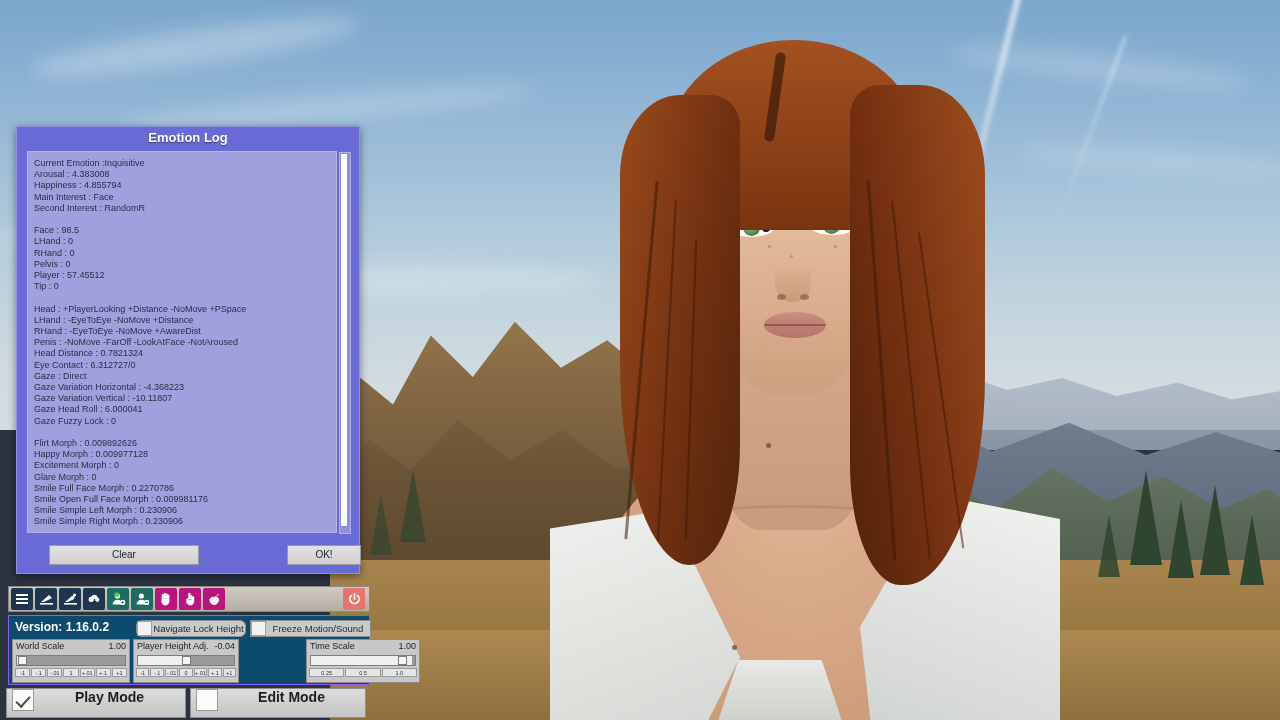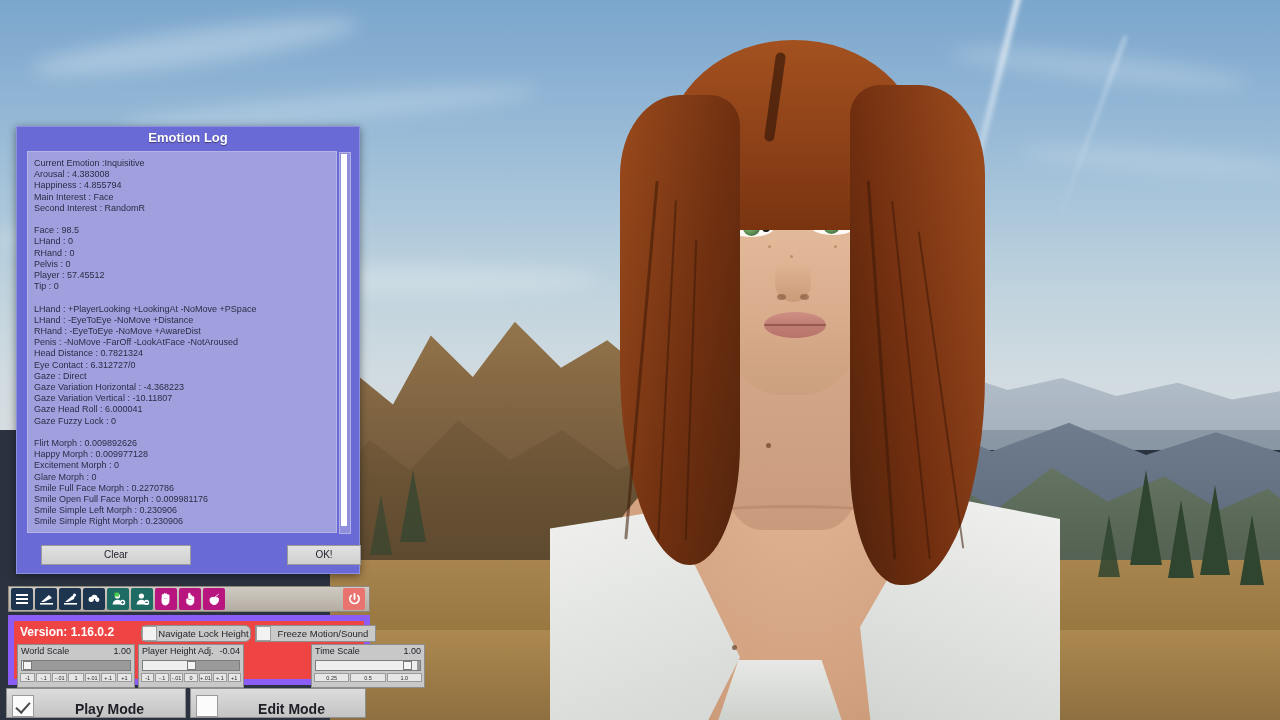--- a/index.html
+++ b/index.html
@@ -191,21 +191,21 @@
     position:absolute;right:8px;top:25px;width:10px;height:380px;
     background:#8f8fdb;border:1px solid #b0b0e3;
   }
   .log-thumb{position:absolute;left:1px;top:1px;width:6px;height:372px;background:#ffffff;}
   .dialog-buttons{position:absolute;left:0;bottom:10px;width:100%;height:18px;}
   .dlg-btn{
     position:absolute;height:18px;line-height:18px;text-align:center;
     background:linear-gradient(180deg,#e2e2e2,#cfcfcf);
     border:1px solid #9a9a9a;color:#22222e;font-size:10px;cursor:pointer;
   }
-  .btn-clear{left:24px;width:148px;}
+  .btn-clear{left:32px;width:148px;}
   .btn-ok{left:270px;width:72px;}
 
   
   .toolbar-row{
     position:absolute;left:8px;top:586px;width:362px;height:26px;
     background:linear-gradient(180deg,#cfcac2,#b4ada3);
     border:1px solid #8e887f;box-sizing:border-box;
     display:flex;align-items:center;padding:0 2px;gap:2px;
   }
   .tbtn{
@@ -214,21 +214,21 @@
   }
   .tbtn svg{display:block;}
   .tb-navy{background:#1e3550;}
   .tb-teal{background:#1d6b63;}
   .tb-magenta{background:#b8157f;}
   .tb-power{background:#e8736f;margin-left:auto;margin-right:2px;}
 
   
   .ctrl-panel{
     position:absolute;left:8px;top:615px;width:362px;height:70px;
-    background:#ef4444;border:6px solid #8b5cf6;box-sizing:border-box;
+    background:#0c4a6e;border:1px solid #8b5cf6;box-sizing:border-box;
   }
   .ver-row{position:absolute;left:3px;top:3px;width:356px;height:18px;}
   .version-label{
     position:absolute;left:3px;top:1px;color:#ffffff;font-size:12px;font-weight:bold;
   }
   .toggle-box{
     position:absolute;height:17px;background:#c9c9c9;border:1px solid #8d8d8d;
     display:flex;align-items:center;box-sizing:border-box;cursor:pointer;
   }
   .toggle-box .chk{width:15px;height:15px;background:#f2f2f2;border:1px solid #a0a0a0;margin-left:0;flex:0 0 auto;box-sizing:border-box;}
@@ -258,21 +258,21 @@
     background:#e6e6e6;border:1px solid #9b9b9b;color:#2a2a32;box-sizing:border-box;cursor:pointer;
   }
   .sl-ticks.wide .tk{flex:1;}
 
   
   .mode-bar{position:absolute;left:0;top:686px;width:370px;height:34px;}
   .mode-btn{
     position:absolute;top:2px;height:30px;
     background:linear-gradient(180deg,#dcdcdc,#c4c4c4);
     border:1px solid #8f8f8f;box-sizing:border-box;
-    display:flex;align-items:flex-end;cursor:pointer;
+    display:flex;align-items:flex-start;cursor:pointer;
   }
   .mode-play{left:6px;width:180px;}
   .mode-edit{left:190px;width:176px;}
   .mode-chk{
     width:22px;height:22px;margin-left:5px;background:#fbfbfb;border:1px solid #9a9a9a;
     box-sizing:border-box;position:relative;flex:0 0 auto;
   }
   .mode-chk.on::after{
     content:"";position:absolute;left:6px;top:3px;width:6px;height:12px;
     border:solid #4a4a4a;border-width:0 2px 2px 0;transform:rotate(42deg);
@@ -372,21 +372,21 @@
         <div class="log-line">Main Interest : Face</div>
         <div class="log-line">Second Interest : RandomR</div>
         <div class="log-line blank"></div>
         <div class="log-line">Face : 98.5</div>
         <div class="log-line">LHand : 0</div>
         <div class="log-line">RHand : 0</div>
         <div class="log-line">Pelvis : 0</div>
         <div class="log-line">Player : 57.45512</div>
         <div class="log-line">Tip : 0</div>
         <div class="log-line blank"></div>
-        <div class="log-line">LHand : +PlayerLooking +LookingAt -NoMove +PSpace</div>
+        <div class="log-line">Head : +PlayerLooking +Distance -NoMove +PSpace</div>
         <div class="log-line">LHand : -EyeToEye -NoMove +Distance</div>
         <div class="log-line">RHand : -EyeToEye -NoMove +AwareDist</div>
         <div class="log-line">Penis : -NoMove -FarOff -LookAtFace -NotAroused</div>
         <div class="log-line">Head Distance : 0.7821324</div>
         <div class="log-line">Eye Contact : 6.312727/0</div>
         <div class="log-line">Gaze : Direct</div>
         <div class="log-line">Gaze Variation Horizontal : -4.368223</div>
         <div class="log-line">Gaze Variation Vertical : -10.11807</div>
         <div class="log-line">Gaze Head Roll : 6.000041</div>
         <div class="log-line">Gaze Fuzzy Lock : 0</div>

